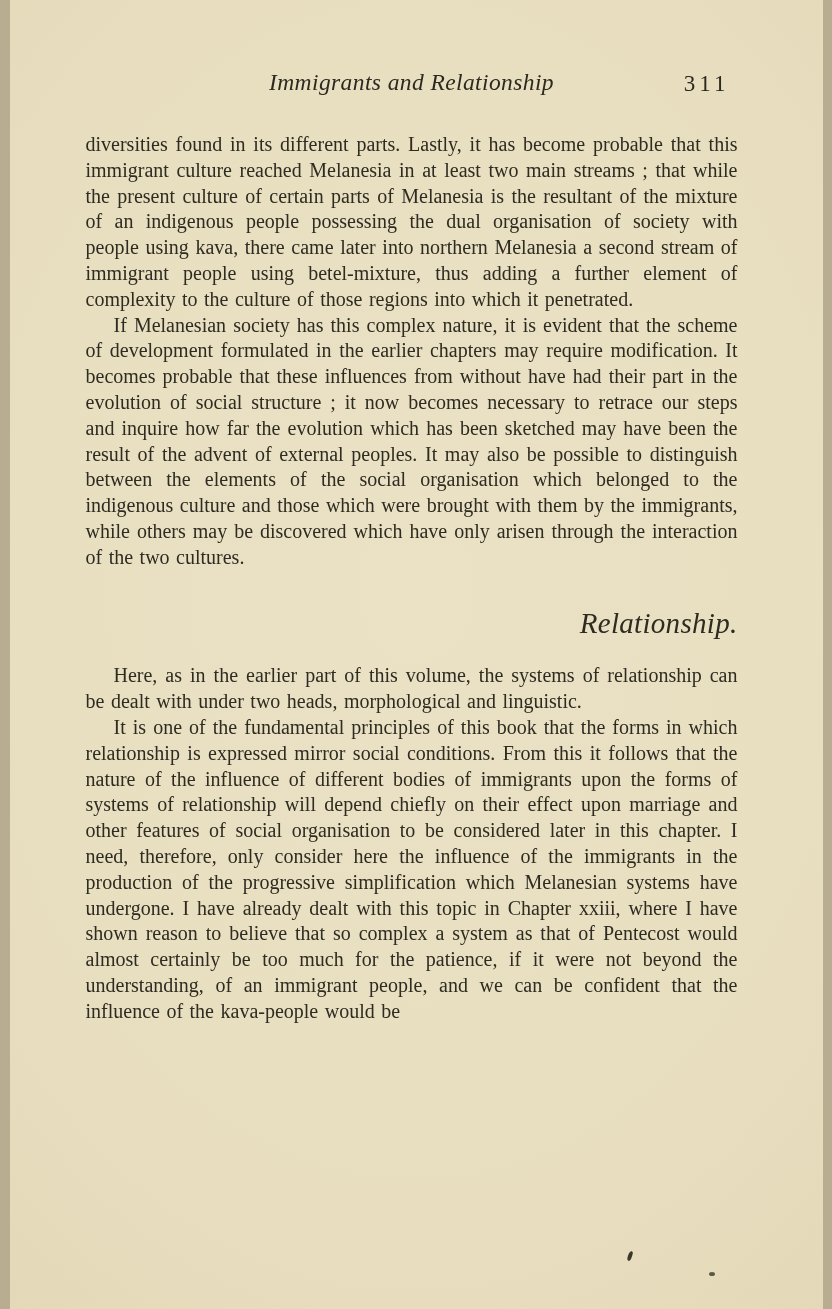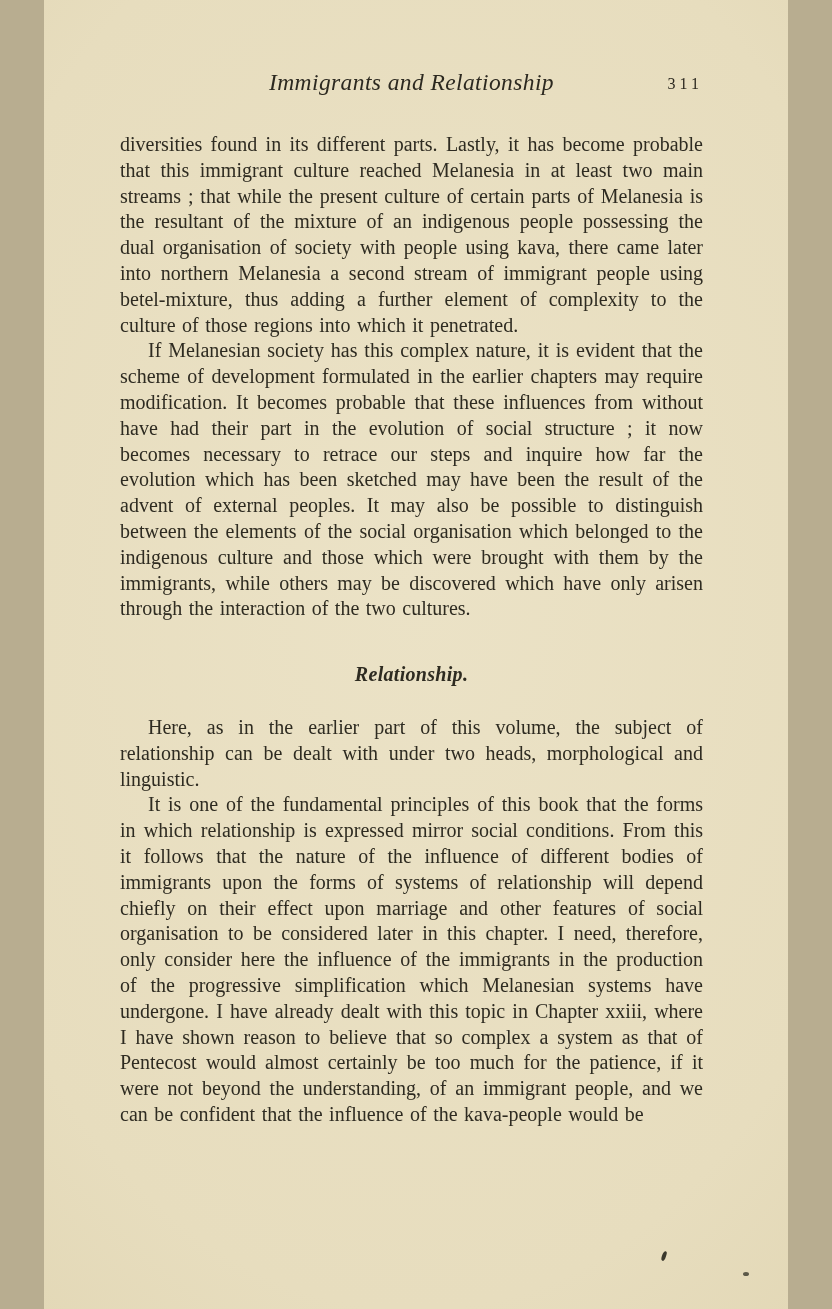--- a/index.html
+++ b/index.html
@@ -2,21 +2,21 @@
 <html lang="en"><head>
 <meta charset="utf-8">
 <style>
   html, body {
     margin: 0;
     padding: 0;
     background: #b8ad90;
   }
   .page {
     position: relative;
-    width: 744px;
+    width: 813px;
     height: 1309px;
     margin: 0 auto;
     box-sizing: border-box;
     padding: 70px 85px 0 76px;
     background:
       radial-gradient(ellipse 120% 100% at 50% 45%, #ebe2c6 0%, #e7ddbe 55%, #ddd1ac 92%, #d3c7a0 100%);
     color: #2e2b21;
     font-family: "Liberation Serif", "DejaVu Serif", serif;
     font-size: 20px;
     line-height: 25.8px;
@@ -30,47 +30,47 @@
   .running-title {
     display: block;
     text-align: center;
     font-style: italic;
     font-size: 23.5px;
     letter-spacing: 0.4px;
     color: #2c2920;
   }
   .page-number {
     position: absolute;
-    right: 0;
+    right: 8px;
     top: 1px;
-    font-size: 16px;
+    font-size: 23px;
     letter-spacing: 4px;
     font-style: normal;
     color: #2c2920;
   }
   .body-text {
     text-align: justify;
     hyphens: auto;
     -webkit-hyphens: auto;
     word-spacing: 1.5px;
   }
   p.para {
     margin: 0;
     text-indent: 28px;
   }
   p.para.no-indent {
     text-indent: 0;
     margin-top: 28px;
   }
   h2.section-heading {
     margin: 40px 0 27px 0;
-    text-align: center;
+    text-align: right;
     font-style: italic;
-    font-weight: bold;
-    font-size: 20px;
+    font-weight: normal;
+    font-size: 29px;
     letter-spacing: 0.3px;
     color: #2e2b21;
   }
   .speck {
     position: absolute;
     background: #3a382c;
   }
   .speck-1 {
     left: 618px;
     top: 1251px;
@@ -98,21 +98,21 @@
     <span class="page-number">311</span>
   </div>
 
   <div class="body-text">
     <p class="para no-indent">diversities found in its different parts.  Lastly, it has become probable that this immigrant culture reached Melanesia in at least two main streams ; that while the present culture of certain parts of Melanesia is the resultant of the mixture of an indigenous people possessing the dual organisation of society with people using kava, there came later into northern Melanesia a second stream of immigrant people using betel-mixture, thus adding a further element of complexity to the culture of those regions into which it penetrated.</p>
 
     <p class="para">If Melanesian society has this complex nature, it is evident that the scheme of development formulated in the earlier chapters may require modification.  It becomes probable that these influences from without have had their part in the evolution of social structure ; it now becomes necessary to retrace our steps and inquire how far the evolution which has been sketched may have been the result of the advent of external peoples.  It may also be possible to distinguish between the elements of the social organisation which belonged to the indigenous culture and those which were brought with them by the immigrants, while others may be discovered which have only arisen through the interaction of the two cultures.</p>
 
     <h2 class="section-heading">Relationship.</h2>
 
-    <p class="para">Here, as in the earlier part of this volume, the subject of relationship can be dealt with under two heads, morphological and linguistic.</p>
+    <p class="para">Here, as in the earlier part of this volume, the systems of relationship can be dealt with under two heads, morphological and linguistic.</p>
 
     <p class="para">It is one of the fundamental principles of this book that the forms in which relationship is expressed mirror social conditions.  From this it follows that the nature of the influence of different bodies of immigrants upon the forms of systems of relationship will depend chiefly on their effect upon marriage and other features of social organisation to be considered later in this chapter.  I need, therefore, only consider here the influence of the immigrants in the production of the progressive simplification which Melanesian systems have undergone.  I have already dealt with this topic in Chapter xxiii, where I have shown reason to believe that so complex a system as that of Pentecost would almost certainly be too much for the patience, if it were not beyond the understanding, of an immigrant people, and we can be confident that the influence of the kava-people would be</p>
   </div>
 
   <span class="speck speck-1"></span>
   <span class="speck speck-2"></span>
 
 </div>
 
 </body></html>

